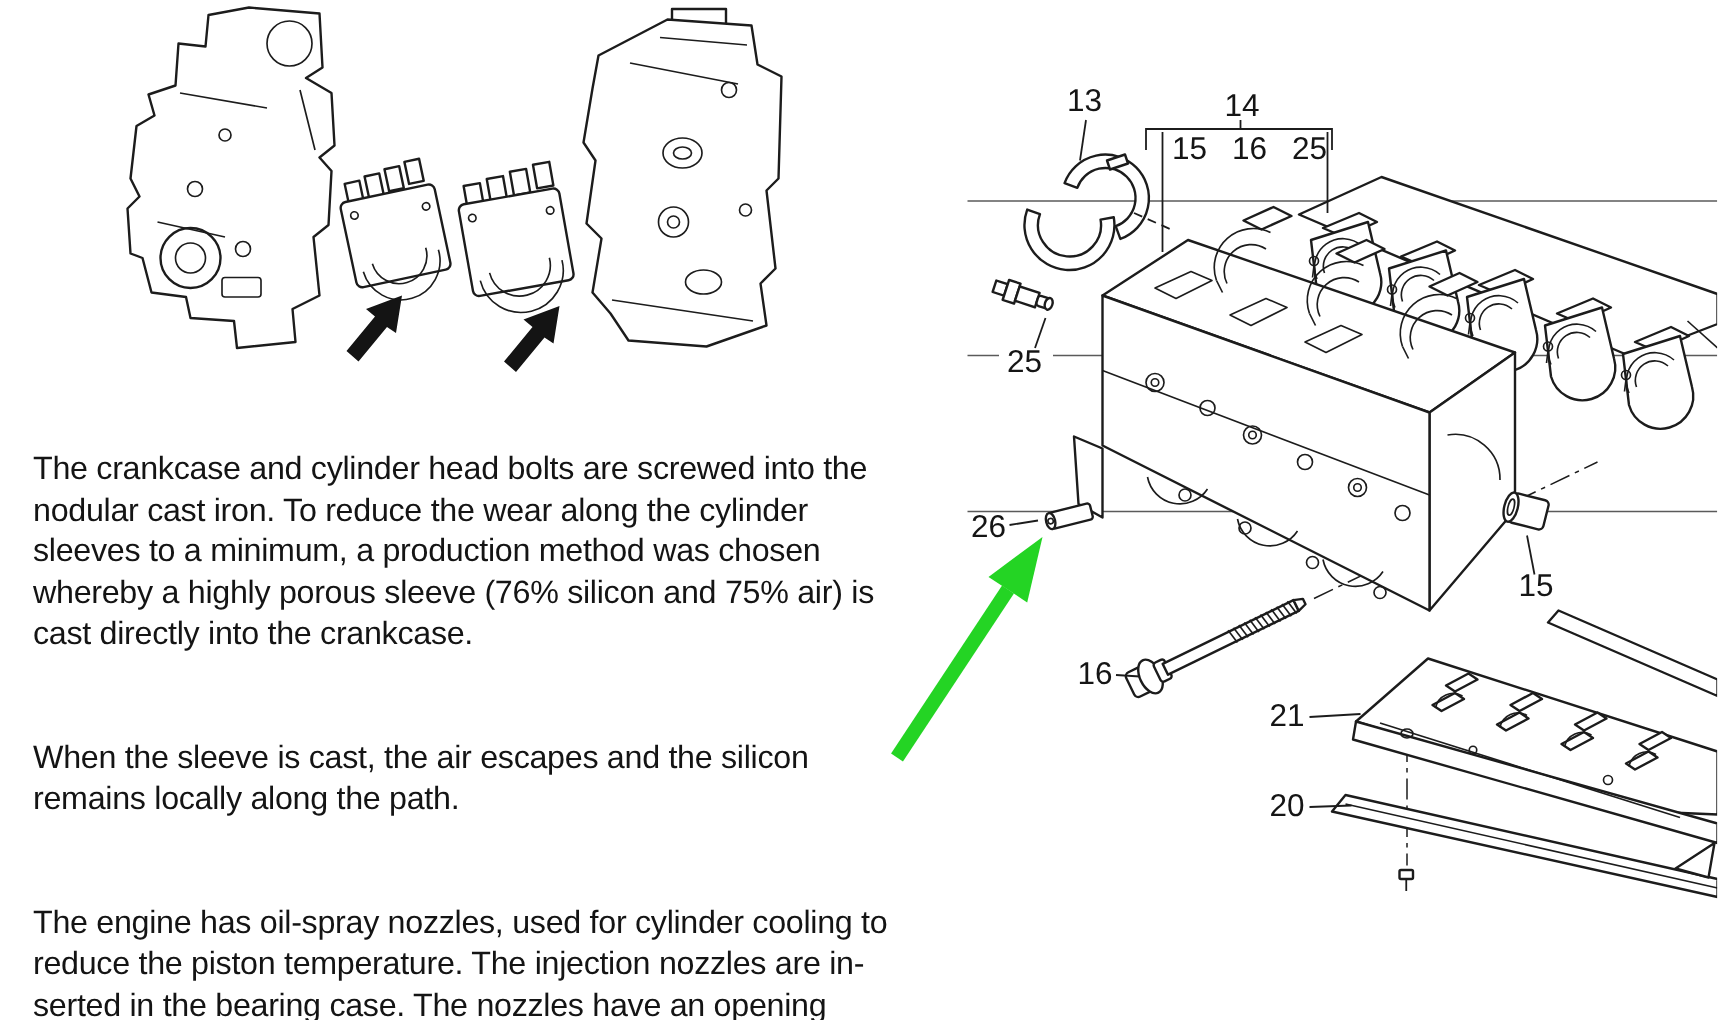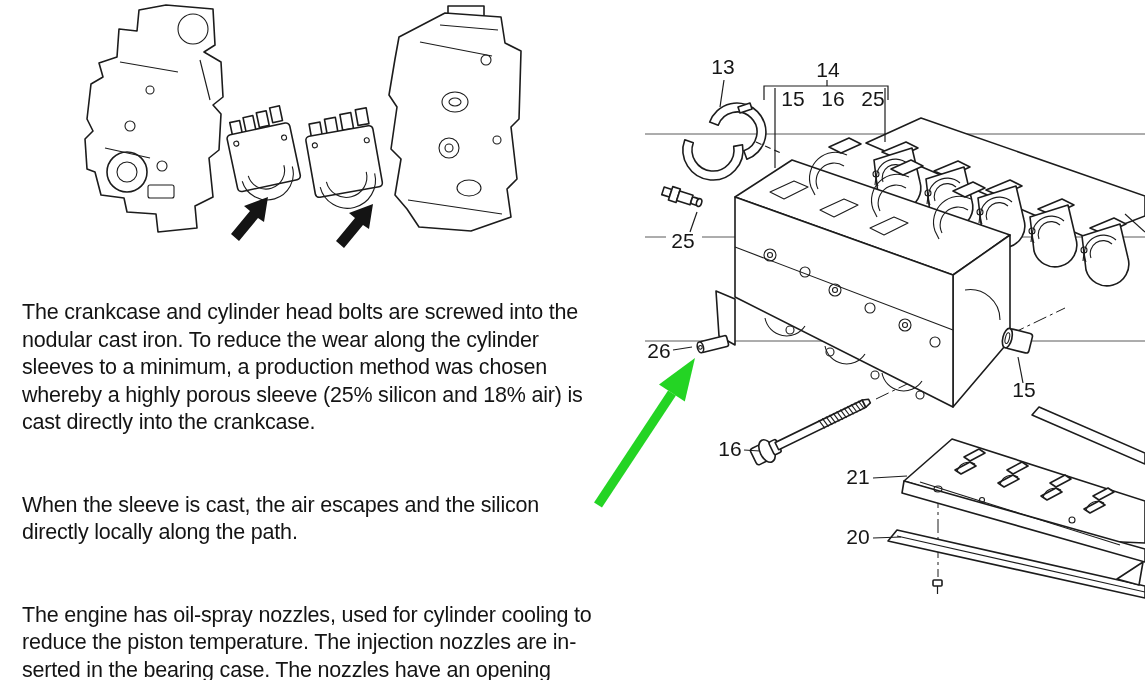--- a/index.html
+++ b/index.html
@@ -81,24 +81,24 @@
       <path class="ink-thin" d="M420,42 L492,56"></path>
       <path class="ink-thin" d="M408,200 L502,214"></path>
       <path class="ink-thin" d="M440,25 L498,30"></path>
     </g>
   </svg>
 
   <div class="text-col">
     <p>The crankcase and cylinder head bolts are screwed into the
 nodular cast iron. To reduce the wear along the cylinder
 sleeves to a minimum, a production method was chosen
-whereby a highly porous sleeve (25% silicon and 18% air) is
+whereby a highly porous sleeve (76% silicon and 75% air) is
 cast directly into the crankcase.</p>
     <p>When the sleeve is cast, the air escapes and the silicon
-directly locally along the path.</p>
+remains locally along the path.</p>
     <p>The engine has oil-spray nozzles, used for cylinder cooling to
 reduce the piston temperature. The injection nozzles are in-
 serted in the bearing case. The nozzles have an opening
 pressure of 1.8 bar. This ensures that the engine oil
 pressure is retained at low engine speeds and high engine oil
 temperatures.</p>
   </div>
 
   <svg class="diagram" width="525" height="680" viewBox="0 0 525 680">
     <defs>

